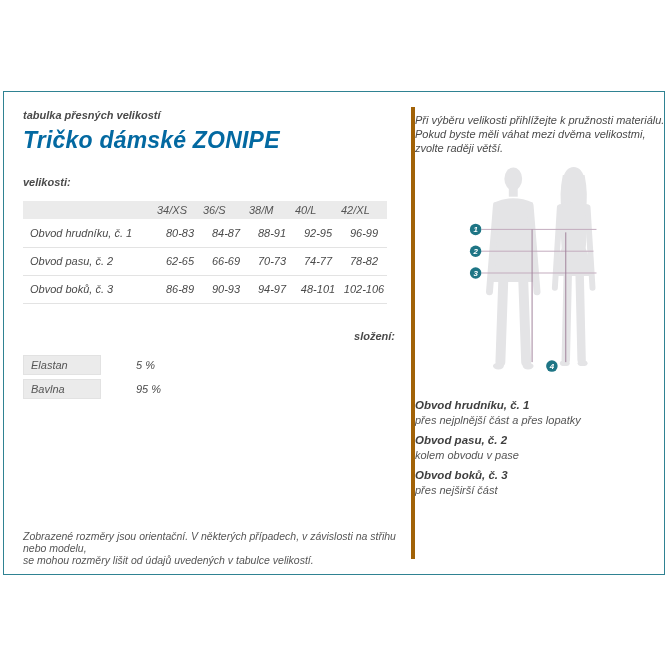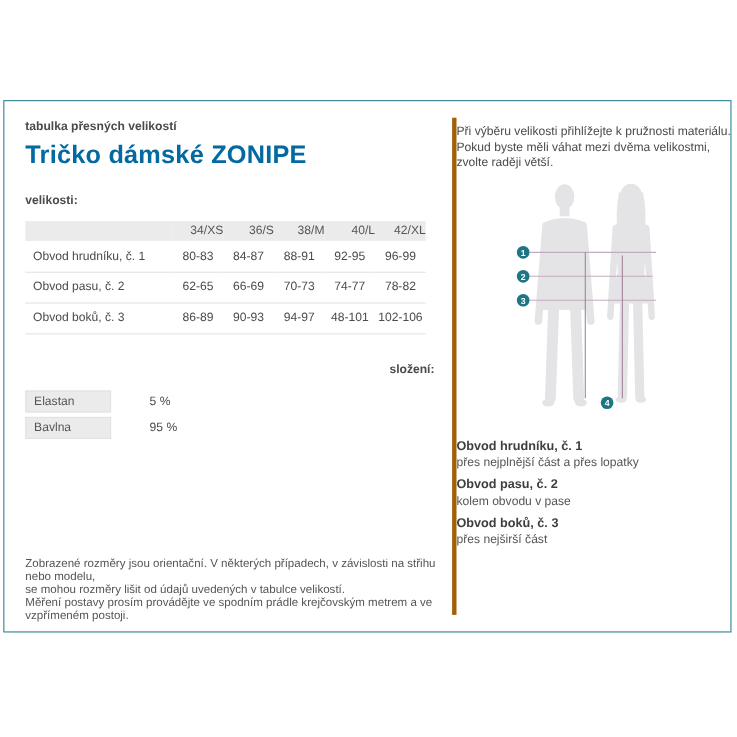--- a/index.html
+++ b/index.html
@@ -1,32 +1,32 @@
 <!DOCTYPE html>
 <html><head>
 <meta charset="utf-8">
 <style>
   * { margin:0; padding:0; box-sizing:border-box; }
   html,body { width:670px; height:670px; background:#ffffff;
               font-family:"Liberation Sans", sans-serif; color:#4a4a4a; }
-  #canvas { position:relative; width:670px; height:670px; background:#ffffff; overflow:hidden; }
+  #canvas { position:relative; width:670px; height:670px; background:#ffffff; overflow:hidden;font-style:italic; }
 
   .frame { position:absolute; left:3px; top:91px; width:662px; height:484px;
            border:1px solid #2f8292; background:#ffffff; }
 
   
   .left-col { position:absolute; left:19px; top:17px; width:372px; }
   .eyebrow { font-size:11px; font-weight:bold; color:#4a4a4a; margin-bottom:6px; }
   .product-title { font-size:23px; font-weight:bold; color:#0369a1; margin-bottom:22px; letter-spacing:.2px; }
   .section-label { font-size:11px; font-weight:bold; color:#4a4a4a; margin-bottom:13px; }
 
   table.sizes { border-collapse:collapse; width:364px; table-layout:fixed; font-size:11px; }
   table.sizes col.lbl { width:134px; }
   table.sizes thead th { background:#ebebeb; font-weight:normal; color:#555; height:18px;
-                         text-align:right; padding:0; }
+                         text-align:left; padding:0; }
   table.sizes thead th:first-child { text-align:left; padding-left:7px; }
   table.sizes tbody td { height:28px; border-bottom:1px solid #e3e3e3; text-align:center;
                          color:#4a4a4a; padding:0; }
   table.sizes tbody td:first-child { text-align:left; padding-left:7px; }
 
   .composition { margin-top:26px;text-align:right; }
   .comp-row { display:flex; align-items:center; margin-bottom:4px; height:20px; }
   .comp-cell { width:78px; height:20px; background:#ebebeb; border:1px solid #e2e2e2;
                font-size:11px; color:#555; display:flex; align-items:center; padding-left:7px; }
   .comp-val { font-size:11px; color:#4a4a4a; margin-left:35px; }
@@ -111,21 +111,20 @@
         <div class="comp-row">
           <div class="comp-cell">Bavlna</div>
           <div class="comp-val">95 %</div>
         </div>
       </div>
     </div>
 
     <div class="disclaimer">
       <div>Zobrazené rozměry jsou orientační. V některých případech, v závislosti na střihu nebo modelu,</div>
       <div>se mohou rozměry lišit od údajů uvedených v tabulce velikostí.</div>
-      <div>Měření postavy prosím provádějte ve spodním prádle krejčovským metrem a ve vzpřímeném postoji.</div>
     </div>
 
     <div class="right-panel">
       <div class="intro">
         <div>Při výběru velikosti přihlížejte k pružnosti materiálu.</div>
         <div>Pokud byste měli váhat mezi dvěma velikostmi,</div>
         <div>zvolte raději větší.</div>
       </div>
 
       <div class="figure-wrap">

